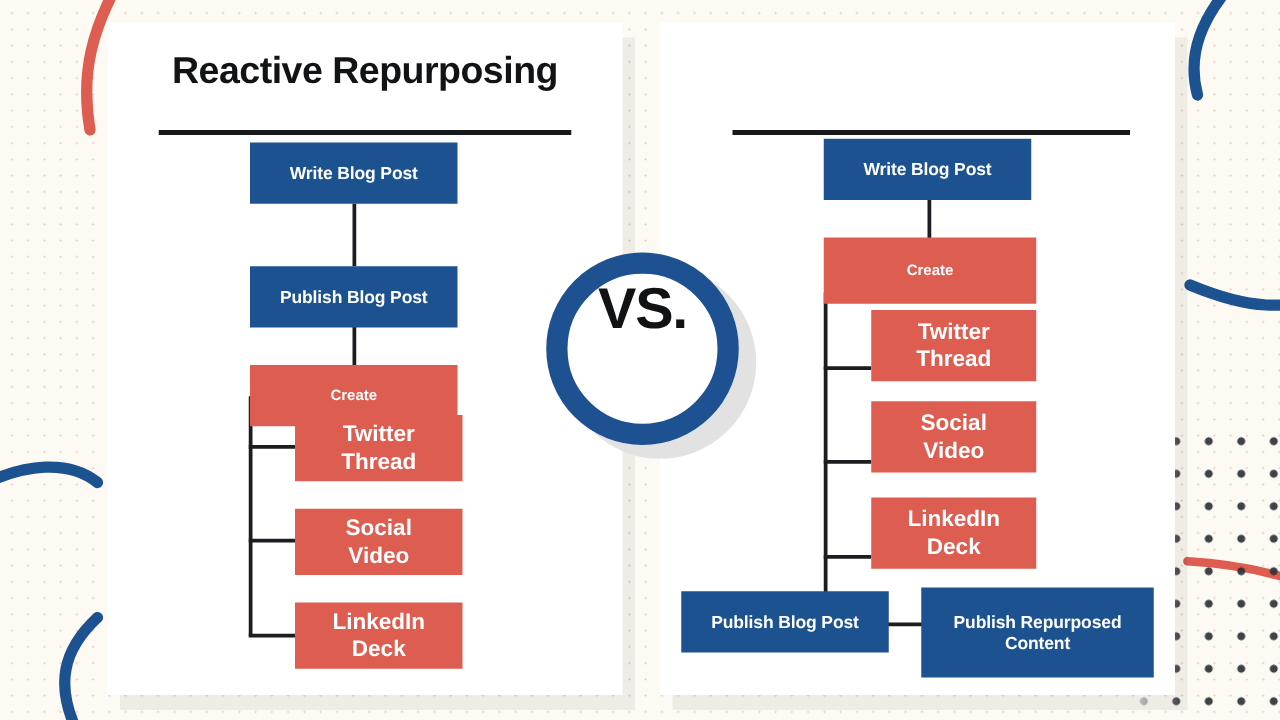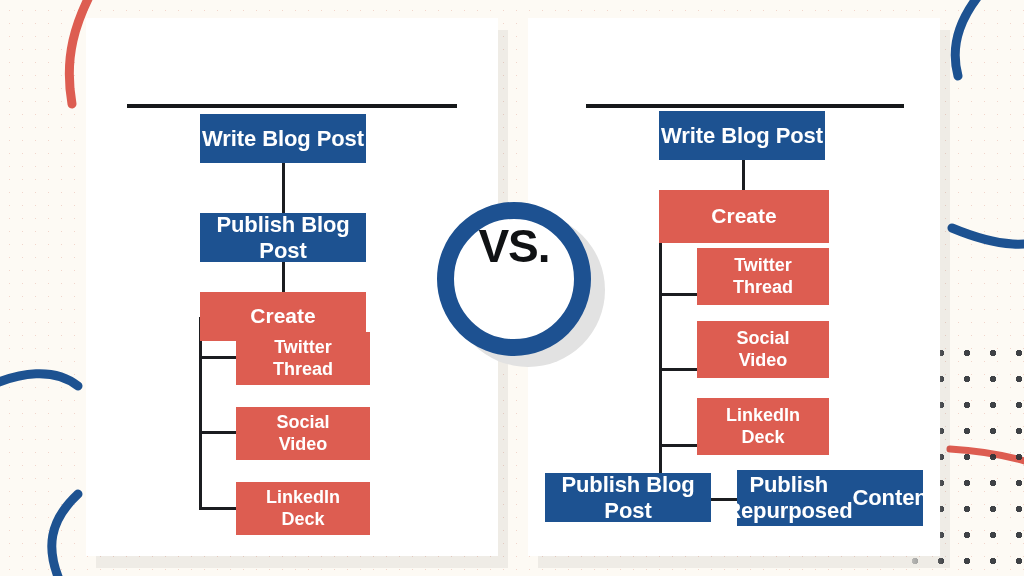--- a/index.html
+++ b/index.html
@@ -94,22 +94,22 @@
     justify-content: center;
     text-align: center;
     color: #ffffff;
     font-weight: bold;
     line-height: 1.18;
     box-sizing: border-box;
     z-index: 3;
   }
   .node.blue { background: #1d5291; }
   .node.red  { background: #dd5d51; }
-  .node.lg   { font-size: 22px; letter-spacing: -0.1px; }
-  .node.md   { font-size: 21px; text-align: right; }
+  .node.lg   { font-size: 14px; letter-spacing: -0.1px; }
+  .node.md   { font-size: 12px; text-align: right; }
   .node.sm   { font-size: 18px; }
 
   
   .conn {
     position: absolute;
     background: #1b1d20;
     z-index: 1;
   }
   .conn.v { width: 3px; }
   .conn.h { height: 3px; }
@@ -163,20 +163,21 @@
 
     <path d="M 996 -24 C 958 14, 950 46, 958 76" fill="none" stroke="#1d5291" stroke-width="9" stroke-linecap="round"></path>
     <path d="M 952 228 C 1000 248, 1030 248, 1060 236" fill="none" stroke="#1d5291" stroke-width="9" stroke-linecap="round"></path>
 
     <path d="M 950 449 C 1000 452, 1034 462, 1060 474" fill="none" stroke="#dd5d51" stroke-width="7" stroke-linecap="round"></path>
   </svg>
 
   <div class="dark-dots"></div>
 
   <div class="card card-left">
+    <div class="card-title">Reactive Repurposing</div>
     <div class="title-rule rule-left"></div>
 
     <div class="conn v" style="left:196px; top:145px; height:50px;"></div>
     <div class="conn v" style="left:196px; top:224px; height:50px;"></div>
     <div class="conn v" style="left:113px; top:299px; height:192px;"></div>
     <div class="conn h" style="left:113px; top:338px; width:38px;"></div>
     <div class="conn h" style="left:113px; top:413px; width:38px;"></div>
     <div class="conn h" style="left:113px; top:489px; width:38px;"></div>
 
     <div class="node blue lg" style="left:114px; top:96px; width:166px; height:49px;">
@@ -237,21 +238,21 @@
 
     <div class="node red sm" style="left:169px; top:380px; width:132px; height:57px; flex-direction:column;">
       <span>LinkedIn</span>
       <span>Deck</span>
     </div>
 
     <div class="node blue lg" style="left:17px; top:455px; width:166px; height:49px;">
       <span>Publish Blog Post</span>
     </div>
 
-    <div class="node blue lg" style="left:209px; top:452px; width:186px; height:56px; flex-direction:row;text-align:center;">
+    <div class="node blue lg" style="left:209px; top:452px; width:186px; height:72px; flex-direction:column;text-align:center;">
       <span>Publish Repurposed</span>
       <span>Content</span>
     </div>
   </div>
 
   <div class="vs-shadow"></div>
   <div class="vs-badge">
     <span class="vs-text">VS.</span>
   </div>
 

